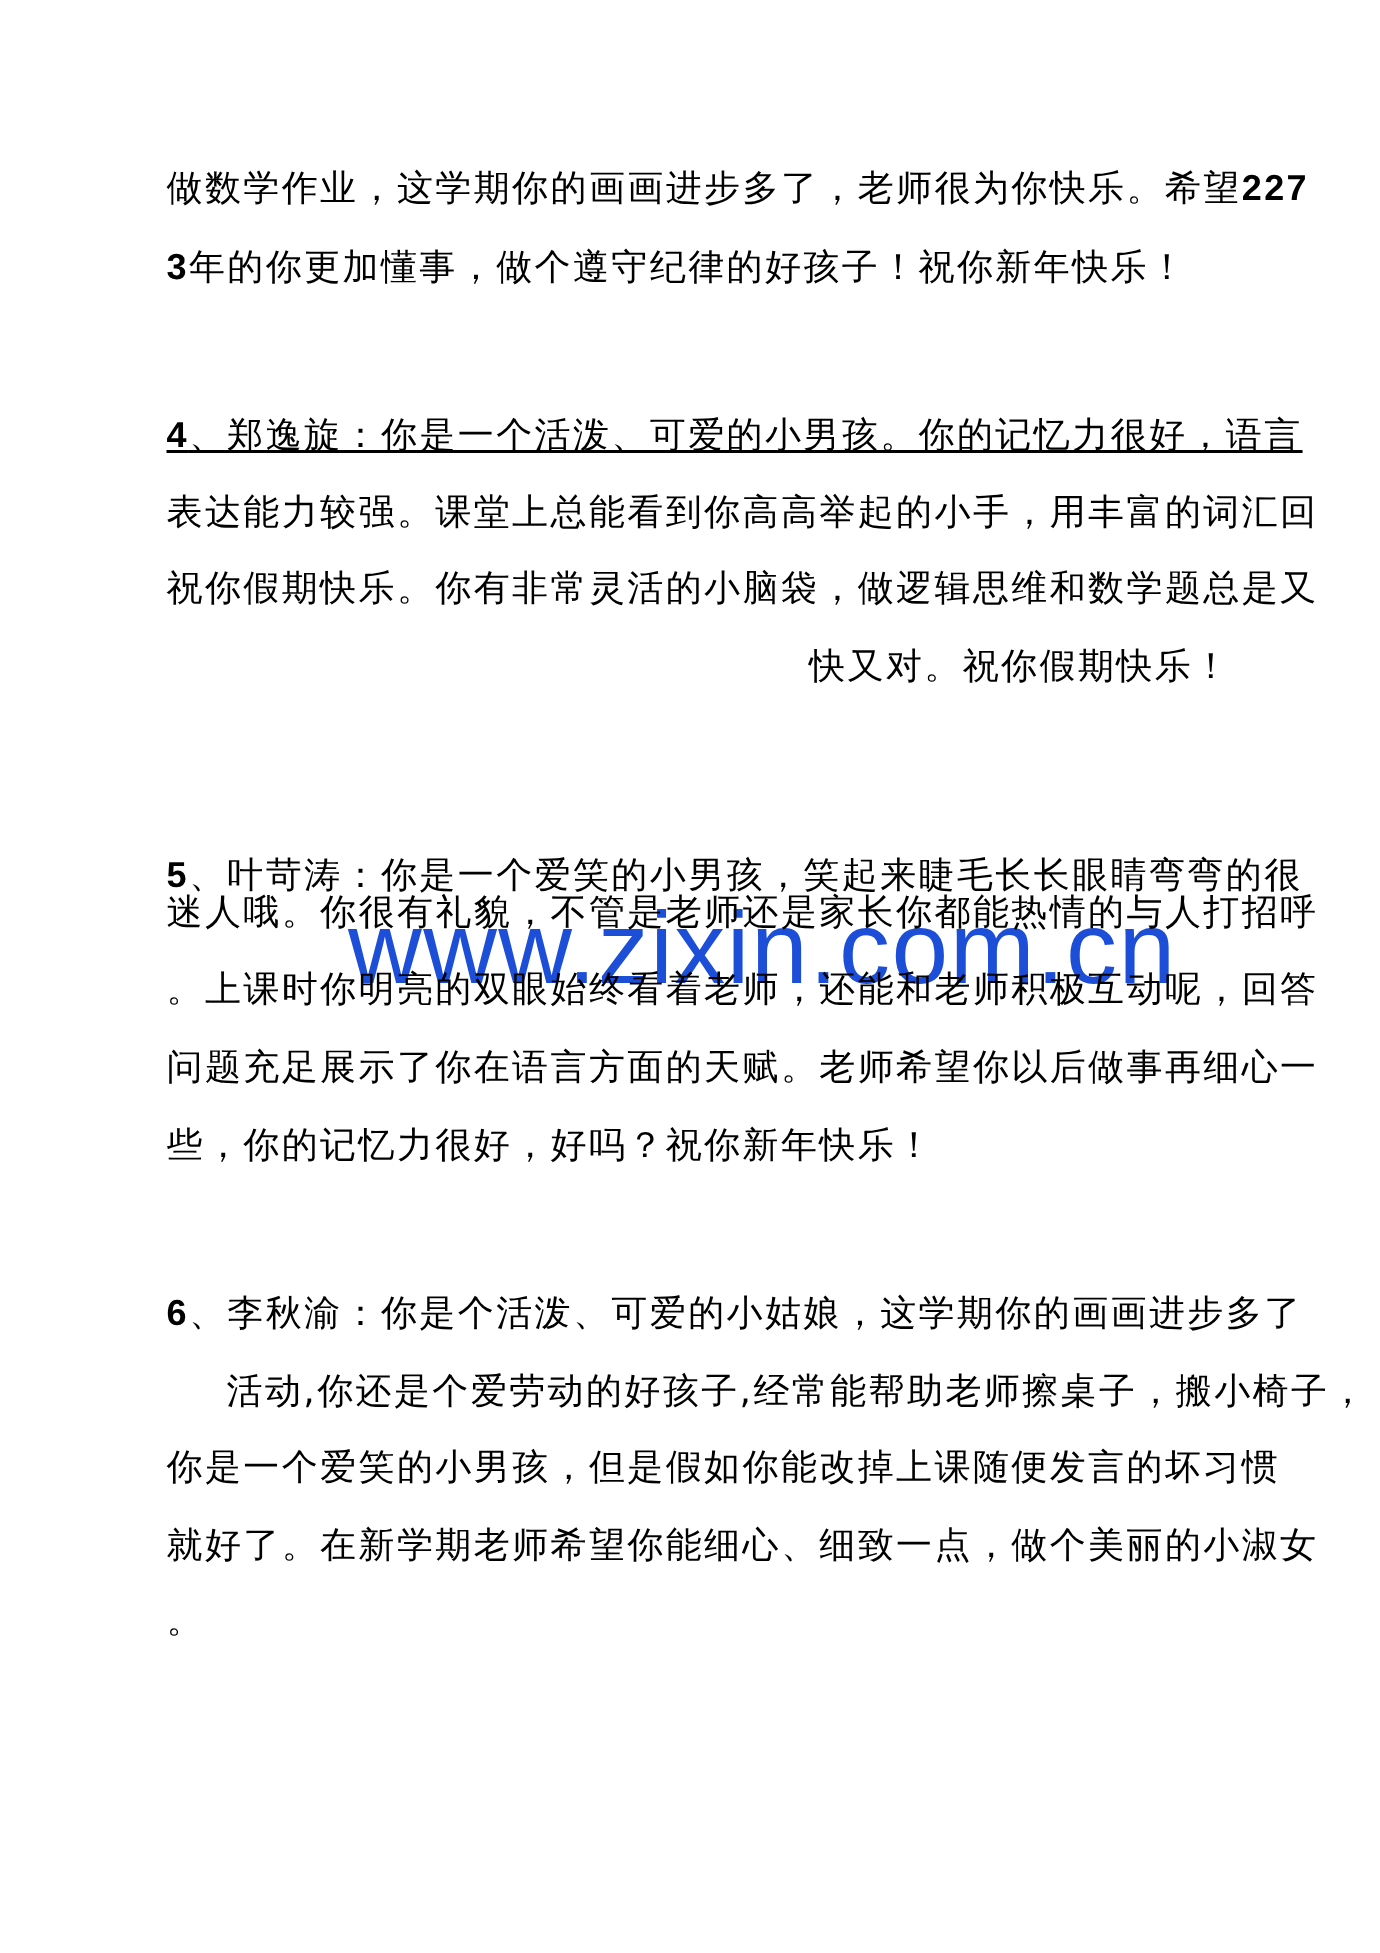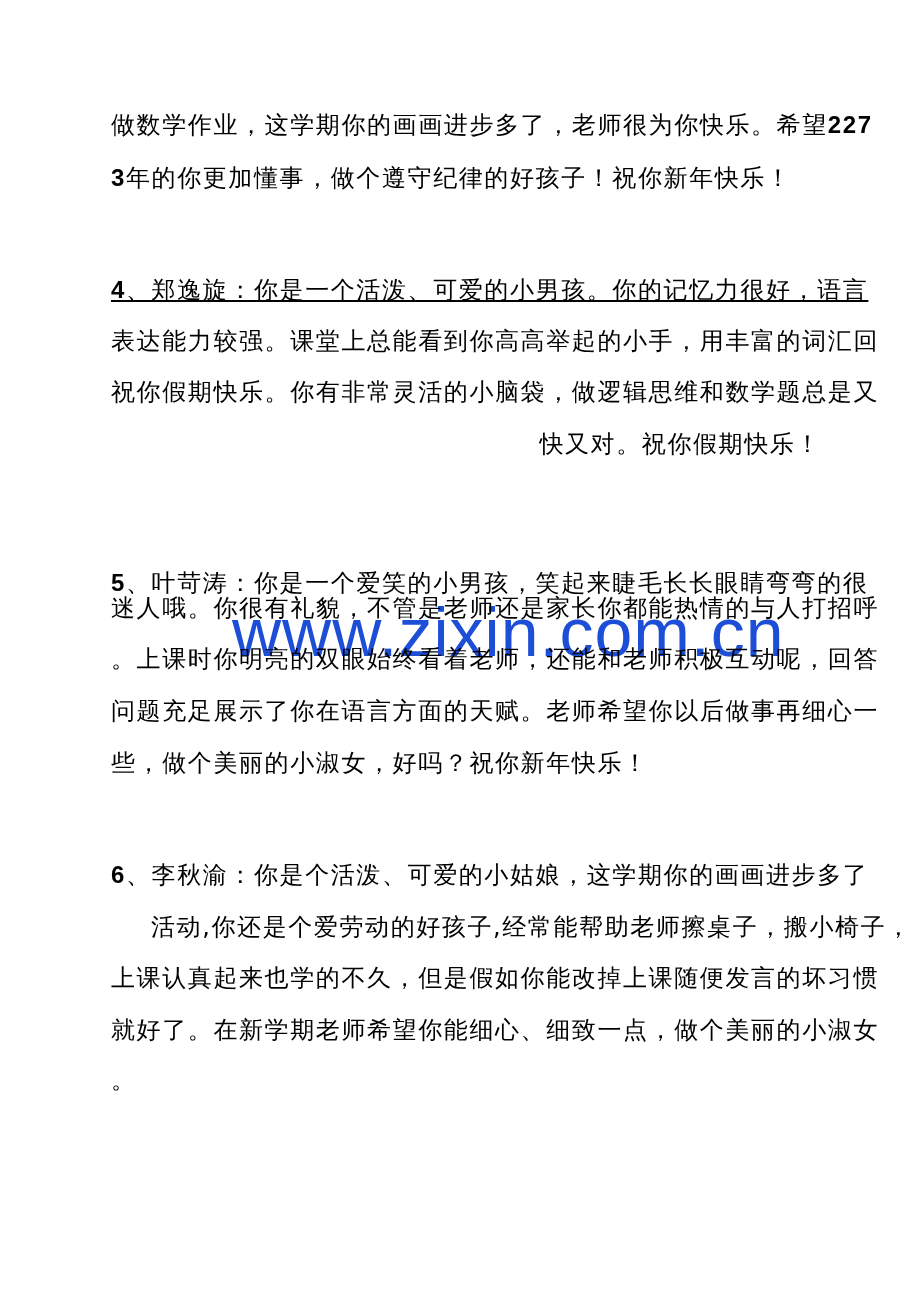--- a/index.html
+++ b/index.html
@@ -86,31 +86,31 @@
     <div class="line" style="top:591px;">
       <span>迷人哦。你很有礼貌，不管是老师还是家长你都能热情的与人打招呼</span>
     </div>
     <div class="line" style="top:642px;">
       <span>。上课时你明亮的双眼始终看着老师，还能和老师积极互动呢，回答</span>
     </div>
     <div class="line" style="top:694px;">
       <span>问题充足展示了你在语言方面的天赋。老师希望你以后做事再细心一</span>
     </div>
     <div class="line" style="top:746px;">
-      <span>些，做个美丽的小淑女，好吗？祝你新年快乐！</span>
+      <span>些，你的记忆力很好，好吗？祝你新年快乐！</span>
     </div>
 
     <div class="line" style="top:858px;">
       <span class="num">6</span><span>、李秋渝：你是个活泼、可爱的小姑娘，这学期你的画画进步多了</span>
     </div>
     <div class="line" style="top:910px;margin-left:40px;">
       <span>活动,你还是个爱劳动的好孩子,经常能帮助老师擦桌子，搬小椅子，</span>
     </div>
     <div class="line" style="top:961px;">
-      <span>上课认真起来也学的不久，但是假如你能改掉上课随便发言的坏习惯</span>
+      <span>你是一个爱笑的小男孩，但是假如你能改掉上课随便发言的坏习惯</span>
     </div>
     <div class="line" style="top:1013px;">
       <span>就好了。在新学期老师希望你能细心、细致一点，做个美丽的小淑女</span>
     </div>
     <div class="line" style="top:1063px;">
       <span>。</span>
     </div>
 
   </div>
 </div>

